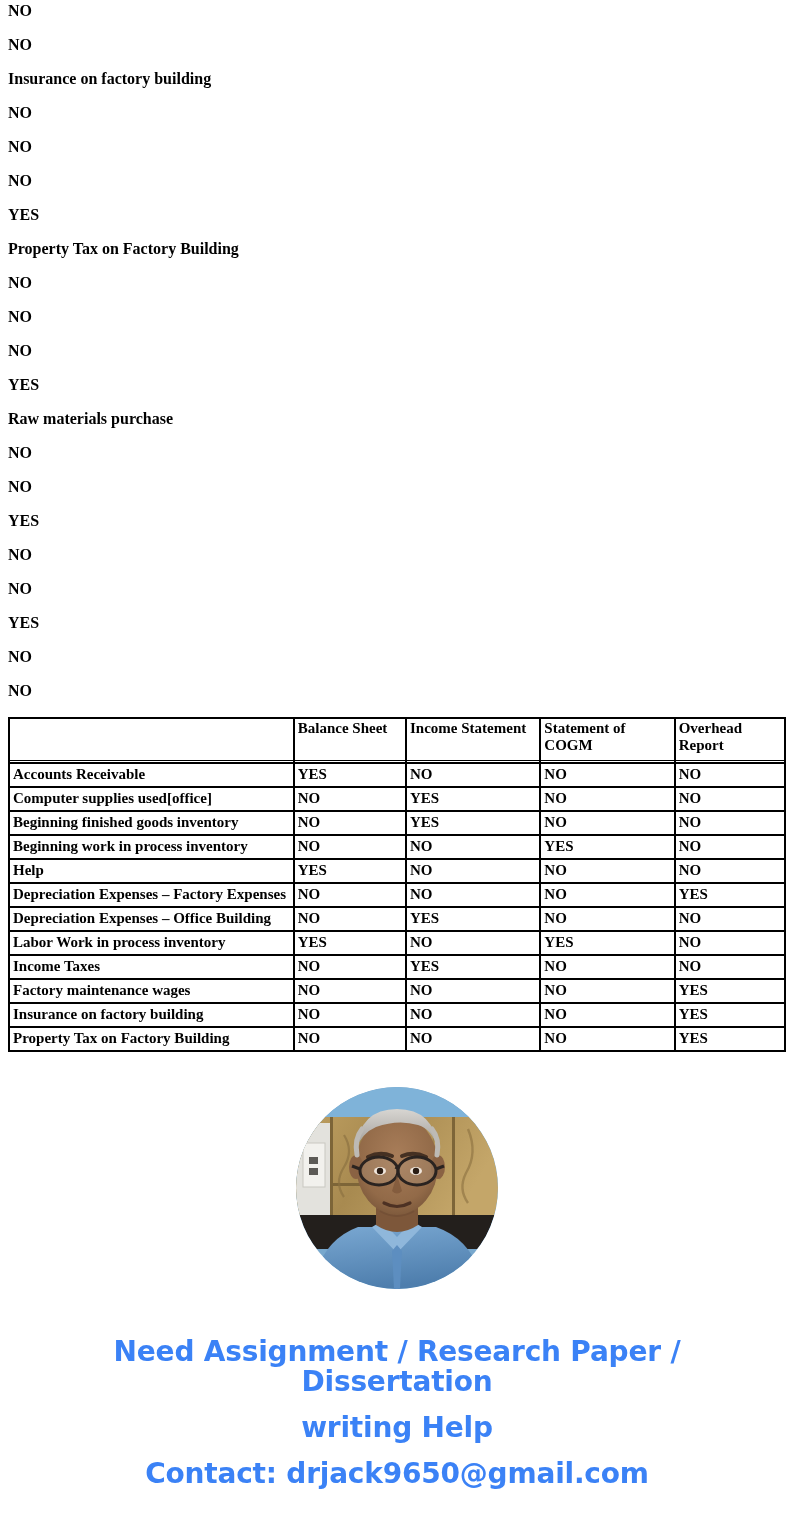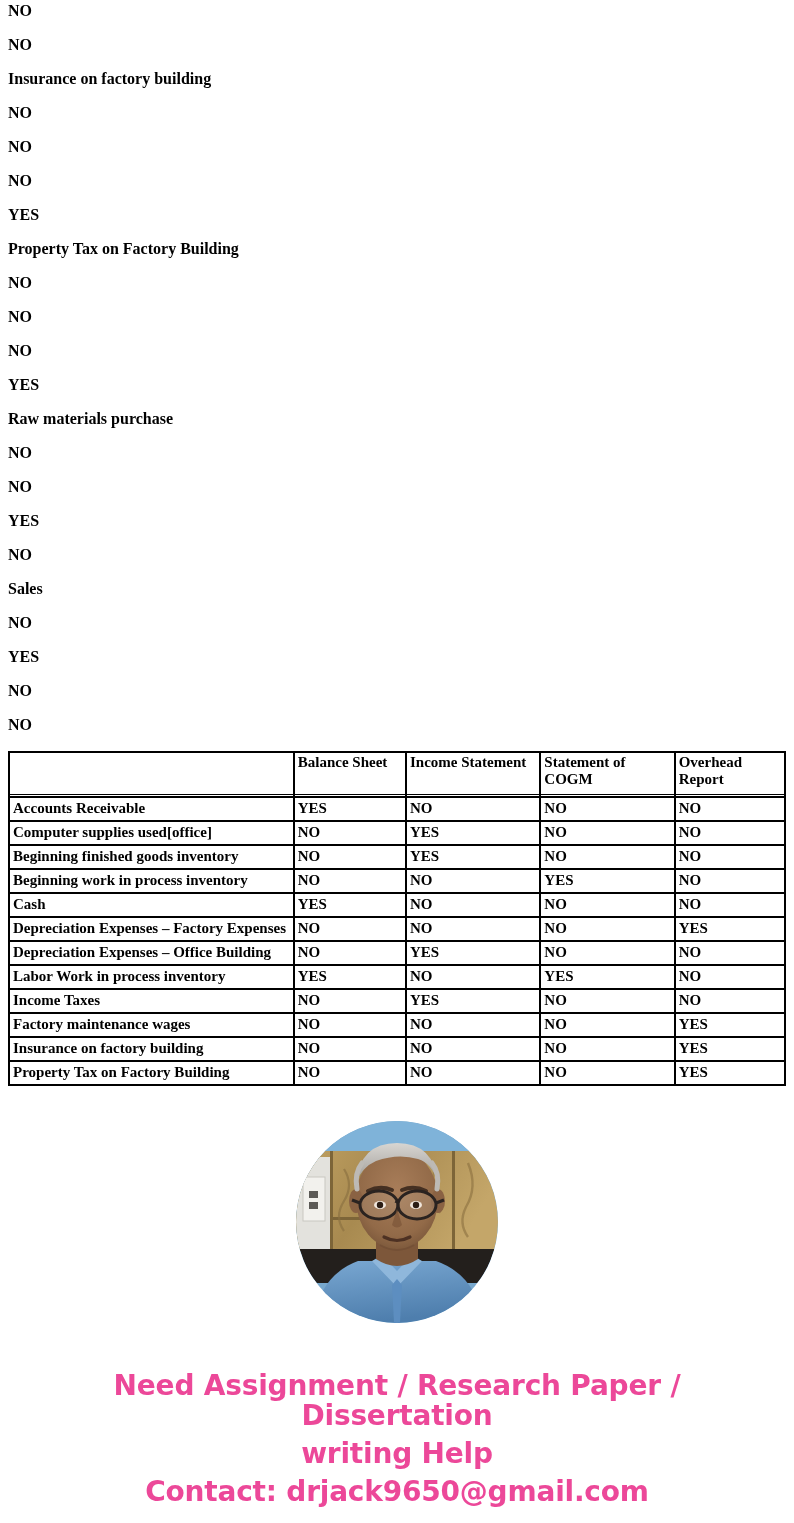--- a/index.html
+++ b/index.html
@@ -103,22 +103,22 @@
     margin-top: 48px;
     padding: 0 14px 20px 14px;
     text-align: center;
   }
   .promo-line {
     font-family: "DejaVu Sans", "Liberation Sans", sans-serif;
     font-weight: bold;
     font-size: 28px;
     line-height: 30px;
     letter-spacing: -0.2px;
-    color: #ec4899;
-    margin: 8px;
+    color: #3b82f6;
+    margin: 16px;
   }
   .promo-line.line2 { margin-top: 0; }
   .promo-line.line3 { margin-top: 1px; }
 </style>
 </head>
 <body>
 
 <section class="answer-list">
   <p class="answer-line">NO</p>
   <p class="answer-line">NO</p>
@@ -130,21 +130,20 @@
   <p class="answer-line">Property Tax on Factory Building</p>
   <p class="answer-line">NO</p>
   <p class="answer-line">NO</p>
   <p class="answer-line">NO</p>
   <p class="answer-line">YES</p>
   <p class="answer-line">Raw materials purchase</p>
   <p class="answer-line">NO</p>
   <p class="answer-line">NO</p>
   <p class="answer-line">YES</p>
   <p class="answer-line">NO</p>
-  <p class="answer-line">Sales</p>
   <p class="answer-line">NO</p>
   <p class="answer-line">YES</p>
   <p class="answer-line">NO</p>
   <p class="answer-line">NO</p>
 </section>
 
 <section class="table-wrap">
   <table class="classification">
     <colgroup>
       <col class="c-label">
@@ -185,21 +184,21 @@
         <td>NO</td>
       </tr>
       <tr>
         <td>Beginning work in process inventory</td>
         <td>NO</td>
         <td>NO</td>
         <td>YES</td>
         <td>NO</td>
       </tr>
       <tr>
-        <td>Cash</td>
+        <td>Help</td>
         <td>YES</td>
         <td>NO</td>
         <td>NO</td>
         <td>NO</td>
       </tr>
       <tr class="row-tall">
         <td>Depreciation Expenses – Factory Expenses</td>
         <td>NO</td>
         <td>NO</td>
         <td>NO</td>

